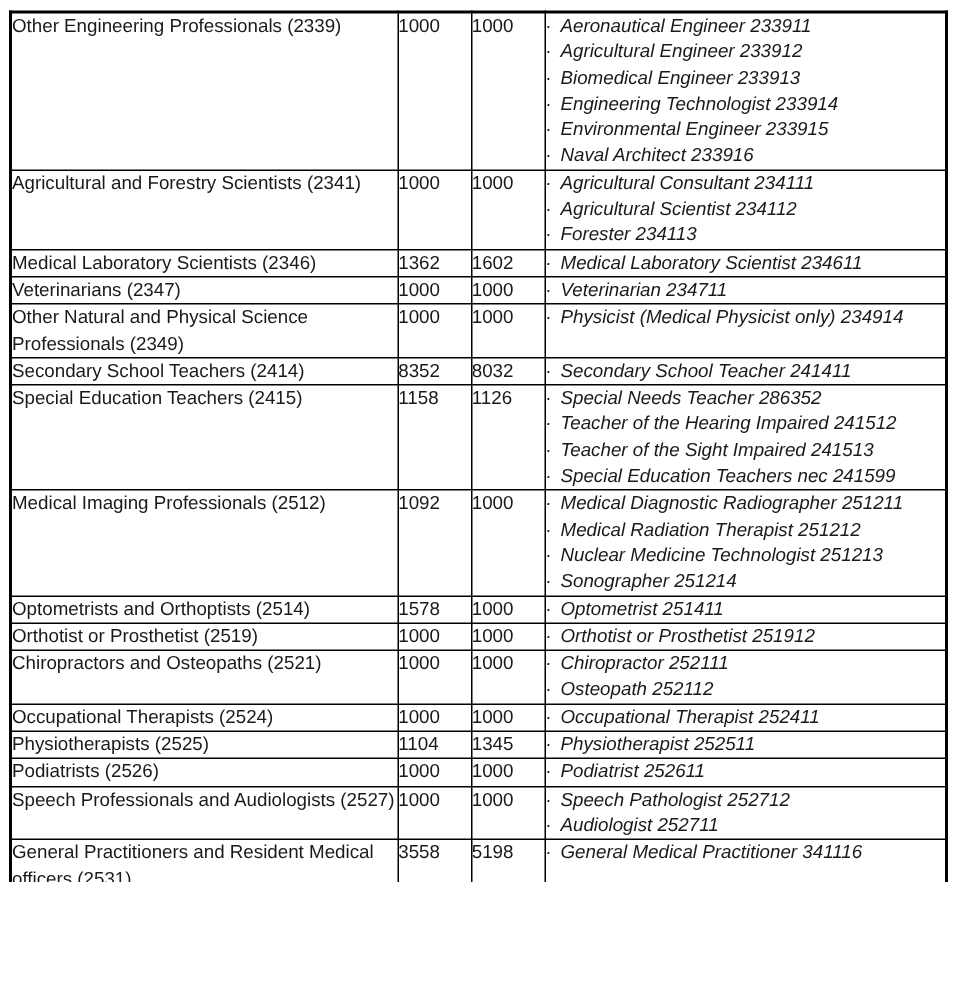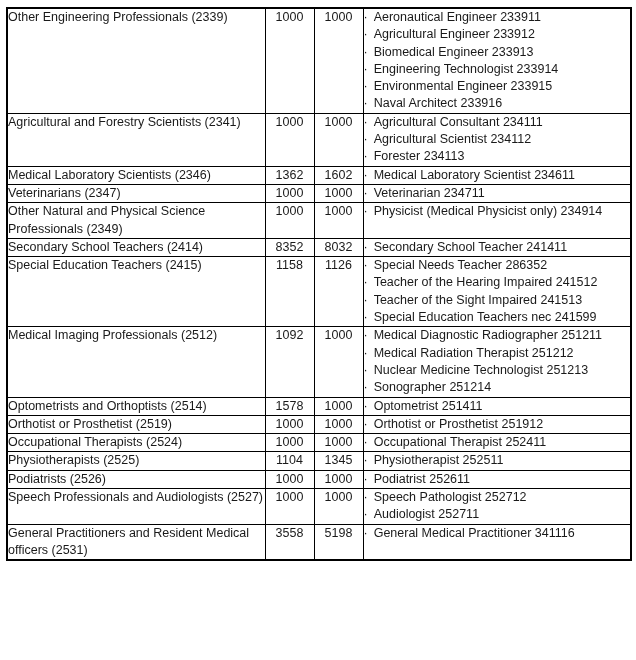--- a/index.html
+++ b/index.html
@@ -28,26 +28,27 @@
     border: 1px solid #000000;
     vertical-align: top;
     line-height: 17.3px;
     padding: 0;
     overflow: hidden;
   }
   td.group-cell {
     padding: 0 4px 0 4px;
   }
   td.num-cell {
-    text-align: center;
+    text-align: left;
     padding: 0 2px;
     margin-left: 15px;
   }
   td.occ-cell {
     padding: 0 2px 0 10px;
+    font-style: italic;
   }
   .occ-item::before {
     content: "\00B7";
     margin-right: 6px;
   }
 </style>
 </head>
 <body>
 
 <div class="page">
@@ -146,20 +147,29 @@
         </tr>
         <tr>
           <td class="group-cell">Orthotist or Prosthetist (2519)</td>
           <td class="num-cell">1000</td>
           <td class="num-cell">1000</td>
           <td class="occ-cell">
             <div class="occ-item">Orthotist or Prosthetist 251912</div>
           </td>
         </tr>
         <tr>
+          <td class="group-cell">Chiropractors and Osteopaths (2521)</td>
+          <td class="num-cell">1000</td>
+          <td class="num-cell">1000</td>
+          <td class="occ-cell">
+            <div class="occ-item">Chiropractor 252111</div>
+            <div class="occ-item">Osteopath 252112</div>
+          </td>
+        </tr>
+        <tr>
           <td class="group-cell">Occupational Therapists (2524)</td>
           <td class="num-cell">1000</td>
           <td class="num-cell">1000</td>
           <td class="occ-cell">
             <div class="occ-item">Occupational Therapist 252411</div>
           </td>
         </tr>
         <tr>
           <td class="group-cell">Physiotherapists (2525)</td>
           <td class="num-cell">1104</td>

